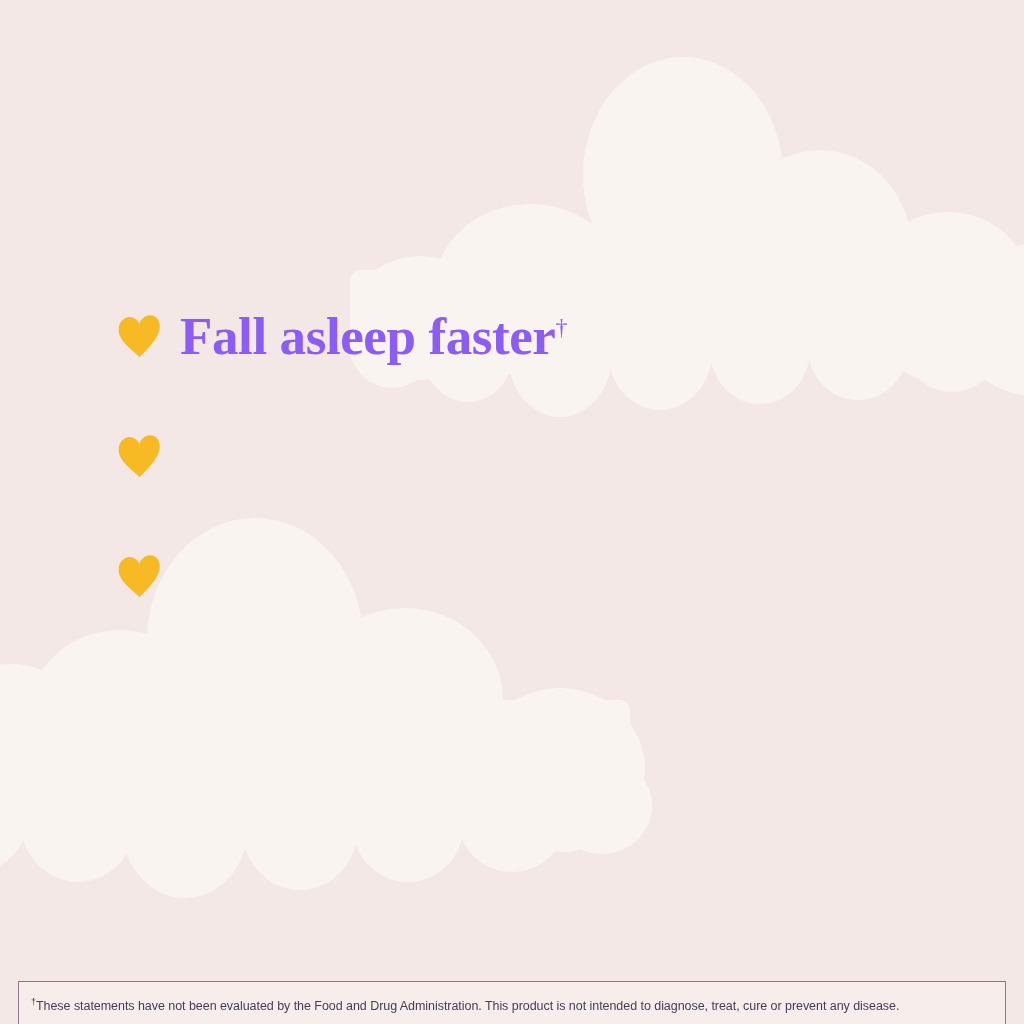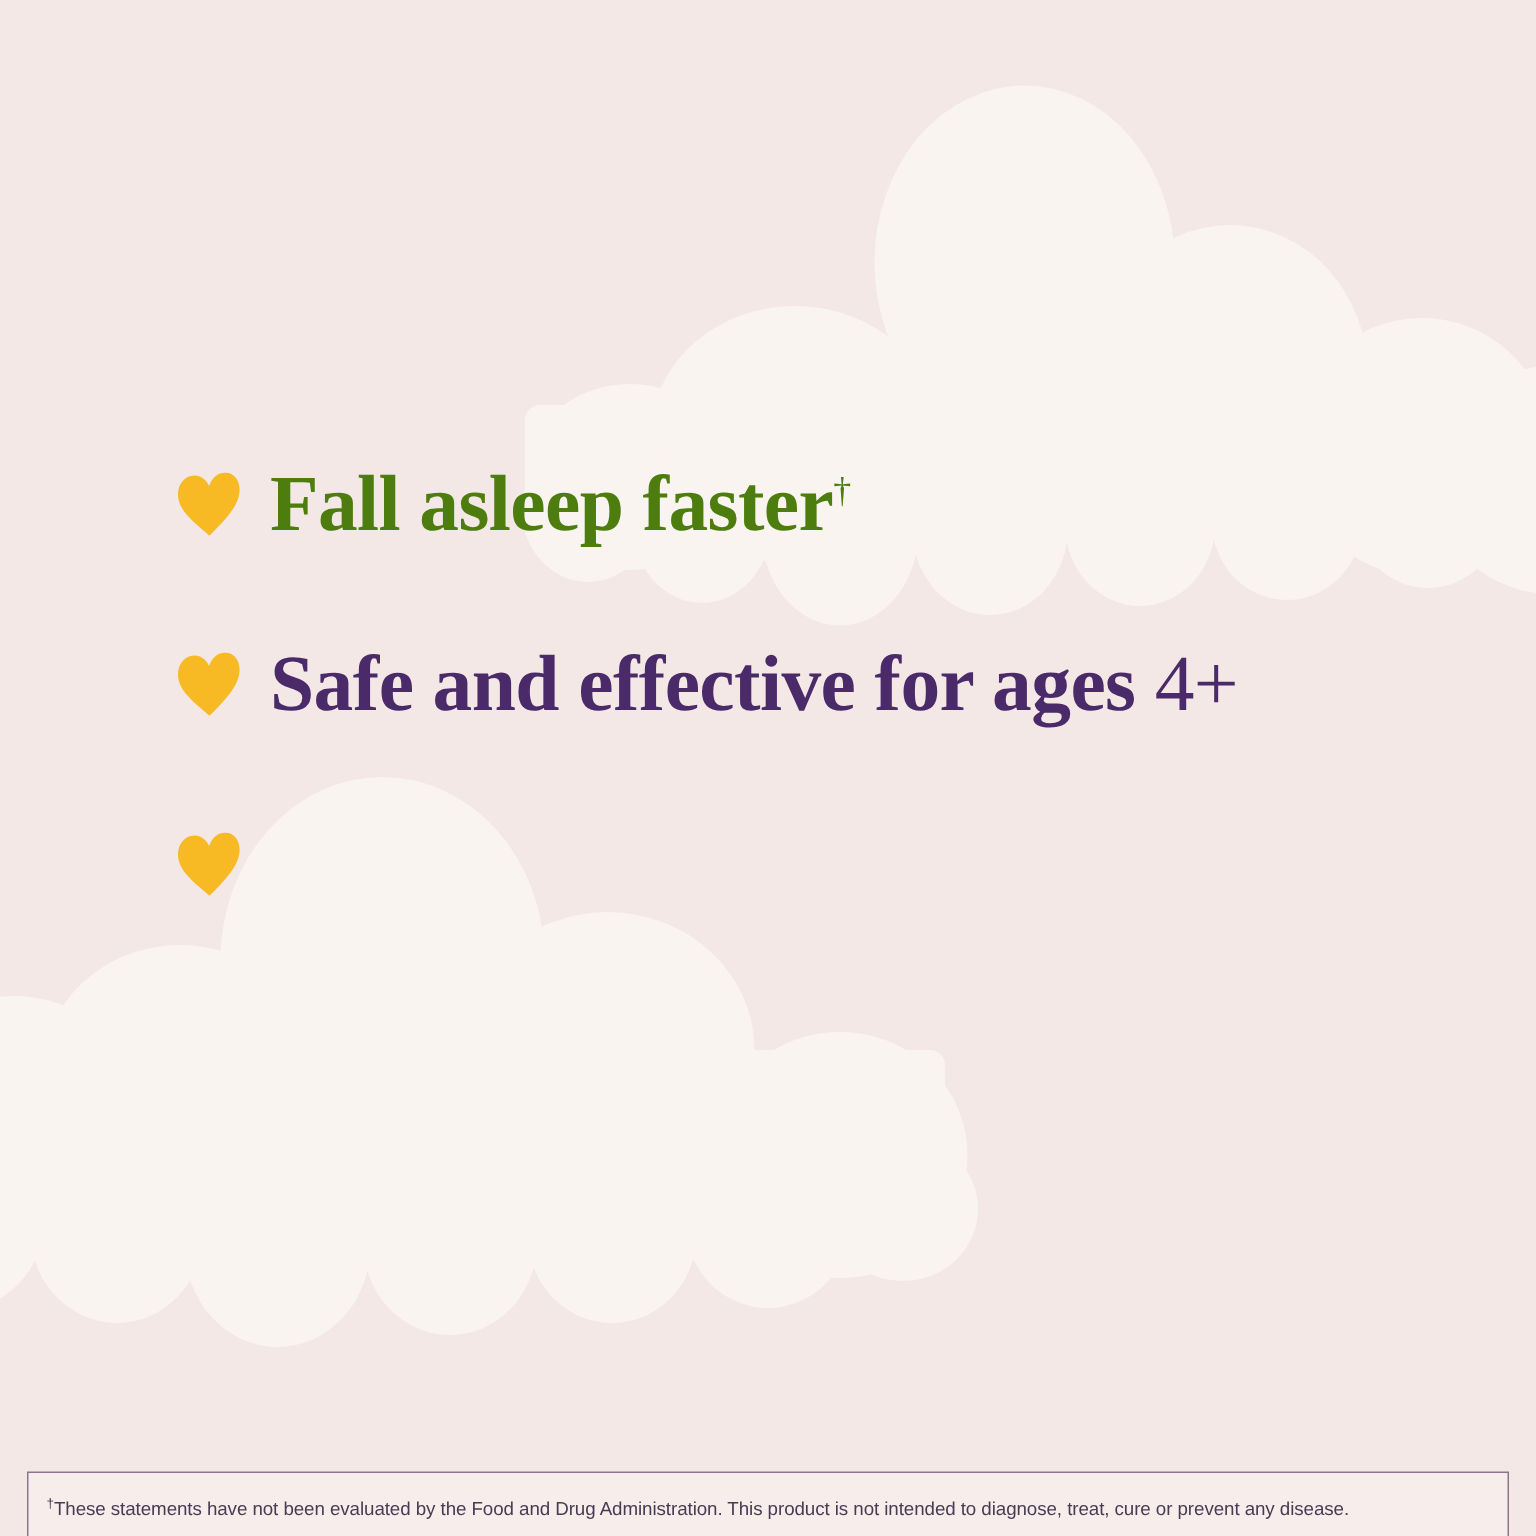--- a/index.html
+++ b/index.html
@@ -174,30 +174,29 @@
   </svg>
 
   <div id="benefits">
 
     <div class="benefit-row r0">
       <span class="heart-icon">
         <svg viewBox="0 0 42 44" xmlns="http://www.w3.org/2000/svg">
           <path d="M21.6 43.2 C14.2 36.4 5.6 30.2 2.2 22.6 C-1.5 14.4 1.8 5.4 9.1 3.4 C14.6 1.9 19.2 5.2 21.4 10.0 C23.1 4.9 27.0 0.6 33.0 1.2 C40.4 1.9 43.4 10.1 40.8 18.1 C38.1 26.5 30.0 34.8 21.6 43.2 Z" fill="#F7B924"></path>
         </svg>
       </span>
-      <span class="benefit-text" style="color: #4d7c0f;"><span>Fall asleep faster</span><span class="dagger">†</span></span>
+      <span class="benefit-text" style="color: #8b5cf6;"><span>Fall asleep faster</span><span class="dagger">†</span></span>
     </div>
 
     <div class="benefit-row r1">
       <span class="heart-icon">
         <svg viewBox="0 0 42 44" xmlns="http://www.w3.org/2000/svg">
           <path d="M21.6 43.2 C14.2 36.4 5.6 30.2 2.2 22.6 C-1.5 14.4 1.8 5.4 9.1 3.4 C14.6 1.9 19.2 5.2 21.4 10.0 C23.1 4.9 27.0 0.6 33.0 1.2 C40.4 1.9 43.4 10.1 40.8 18.1 C38.1 26.5 30.0 34.8 21.6 43.2 Z" fill="#F7B924"></path>
         </svg>
       </span>
-      <span class="benefit-text" style="color: rgb(75, 42, 105);"><span>Safe and effective for ages </span><span class="light">4+</span></span>
     </div>
 
     <div class="benefit-row r2">
       <span class="heart-icon">
         <svg viewBox="0 0 42 44" xmlns="http://www.w3.org/2000/svg">
           <path d="M21.6 43.2 C14.2 36.4 5.6 30.2 2.2 22.6 C-1.5 14.4 1.8 5.4 9.1 3.4 C14.6 1.9 19.2 5.2 21.4 10.0 C23.1 4.9 27.0 0.6 33.0 1.2 C40.4 1.9 43.4 10.1 40.8 18.1 C38.1 26.5 30.0 34.8 21.6 43.2 Z" fill="#F7B924"></path>
         </svg>
       </span>
     </div>
 

